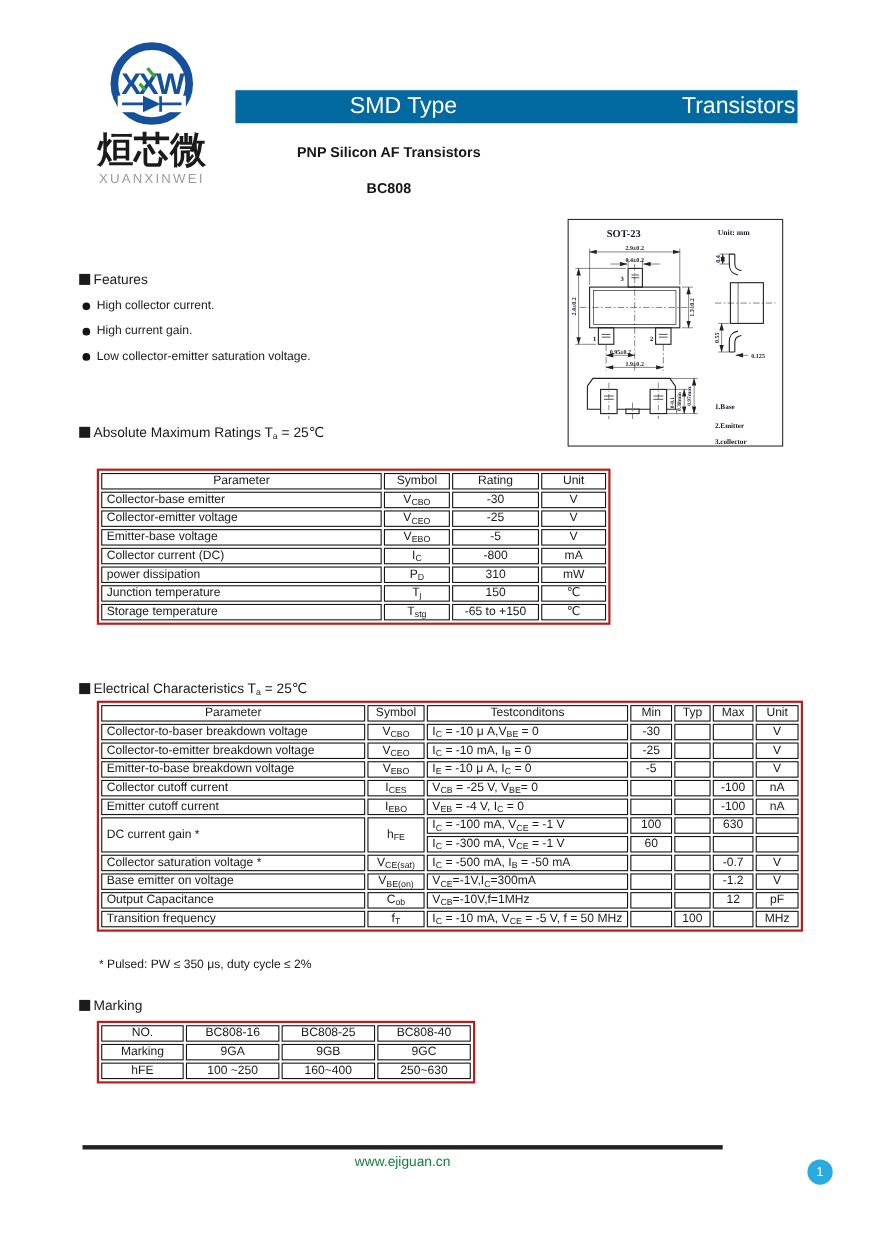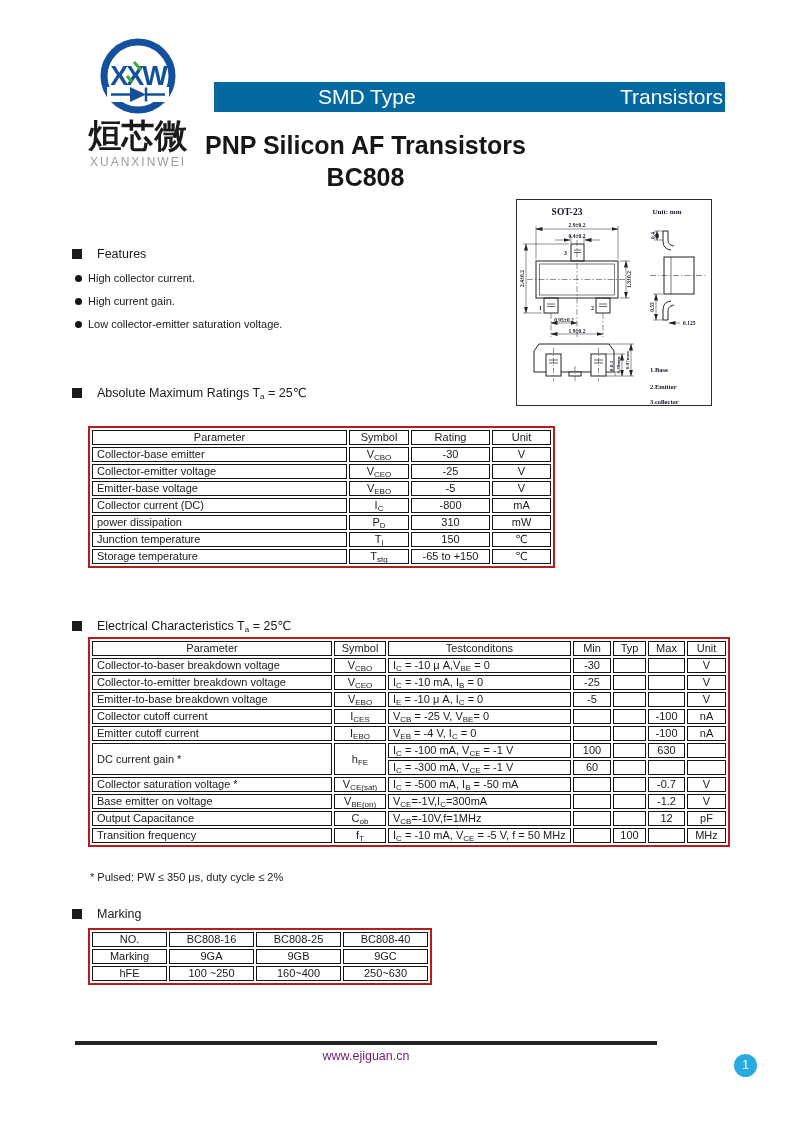--- a/index.html
+++ b/index.html
@@ -9,42 +9,42 @@
 
   
   .logo{position:absolute;left:78px;top:34px}
 
   
   .banner{position:absolute;left:214px;top:82px;width:511px;height:30px;background:#29abe2;color:#fff;
           display:flex;align-items:center;justify-content:space-between;font-size:21px}
   .banner .l{margin-left:104px}
   .banner .r{margin-right:2px}
 
-  .doc-title{position:absolute;left:12px;width:707px;text-align:center;font-weight:bold;font-size:25px;color:#161617}
+  .doc-title{position:absolute;left:0;width:707px;text-align:center;font-weight:bold;font-size:13px;color:#161617}
   .t1{top:131px}.t2{top:163px}
 
-  .sec-head{position:absolute;left:72px;font-size:12.5px;display:flex;align-items:center;gap:15px;color:#1a1a1b}
+  .sec-head{position:absolute;left:72px;font-size:12.5px;display:flex;align-items:center;gap:3px;color:#1a1a1b}
   .sq{width:10px;height:10px;background:#1b1b1c;display:inline-block;flex:0 0 auto}
   .feat{position:absolute;left:75px;font-size:11px;display:flex;align-items:center;gap:6px;color:#1a1a1b}
   .dot{width:7px;height:7px;border-radius:50%;background:#141415;flex:0 0 auto}
 
   .pkg{position:absolute;left:516px;top:199px;width:196px;height:207px;border:1px solid #2e2e2e;background:#fff}
 
   .tblwrap{position:absolute}
   table.ds{border-collapse:separate;border-spacing:2px;border:2px solid #b91c1c;table-layout:fixed;background:#fff}
   table.ds th,table.ds td{border:1px solid #141415;font-size:11px;font-weight:normal;text-align:center;
        padding:0 3px;height:14px;line-height:13px;overflow:hidden;white-space:nowrap;color:#1a1a1b}
   table.e th,table.e td{height:13px}
   table.ds td.l{text-align:left;padding-left:4px}
   sub{font-size:8px;vertical-align:-2px;line-height:0}
 
   .footnote{position:absolute;left:90px;top:871px;font-size:11px;color:#1a1a1b}
 
   .footer-line{position:absolute;left:75px;top:1041px;width:582px;height:4px;background:#232325}
-  .footer-url{position:absolute;left:75px;top:1049px;width:582px;text-align:center;font-size:12.5px;color:#701a75}
+  .footer-url{position:absolute;left:75px;top:1049px;width:582px;text-align:center;font-size:12.5px;color:#15803d}
   .page-badge{position:absolute;left:734px;top:1054px;width:23px;height:23px;border-radius:50%;background:#29abe2;
       color:#fff;font-size:12px;line-height:23px;text-align:center}
 
   
   .pkg svg text{font-family:"Liberation Serif","DejaVu Serif",serif;font-weight:bold;fill:#14142e}
 </style>
 </head>
 <body>
 
 <div class="page">

